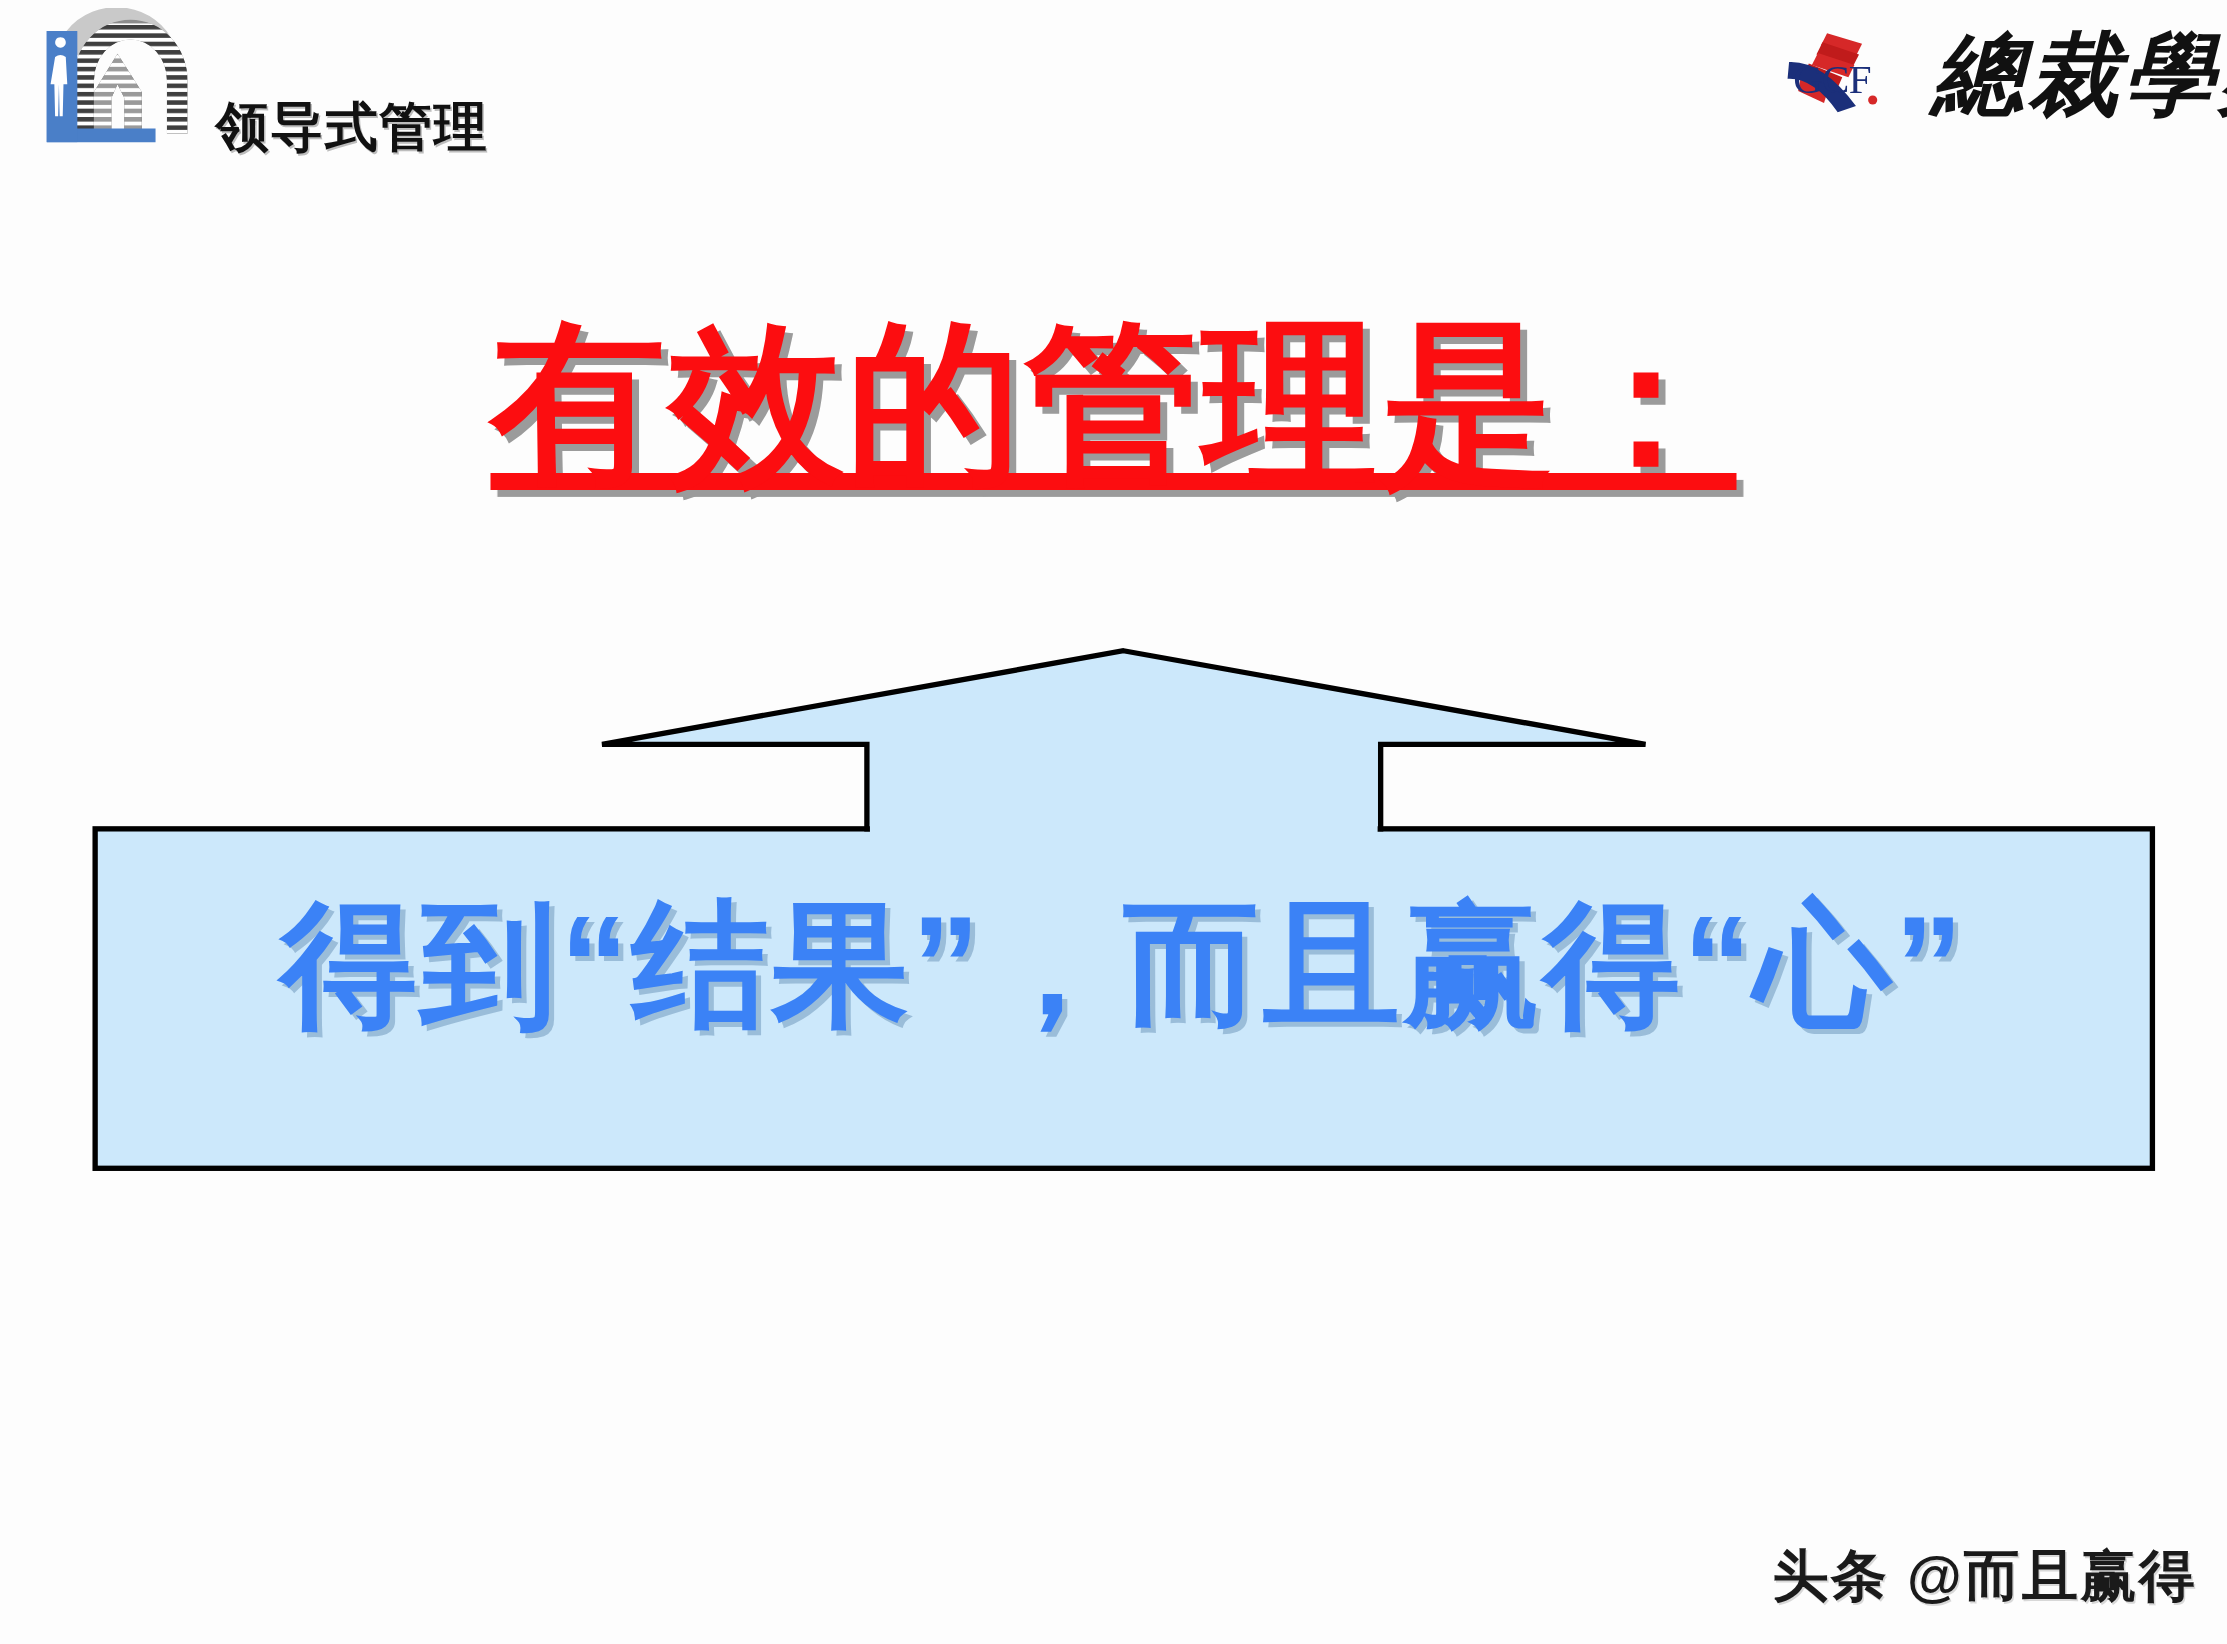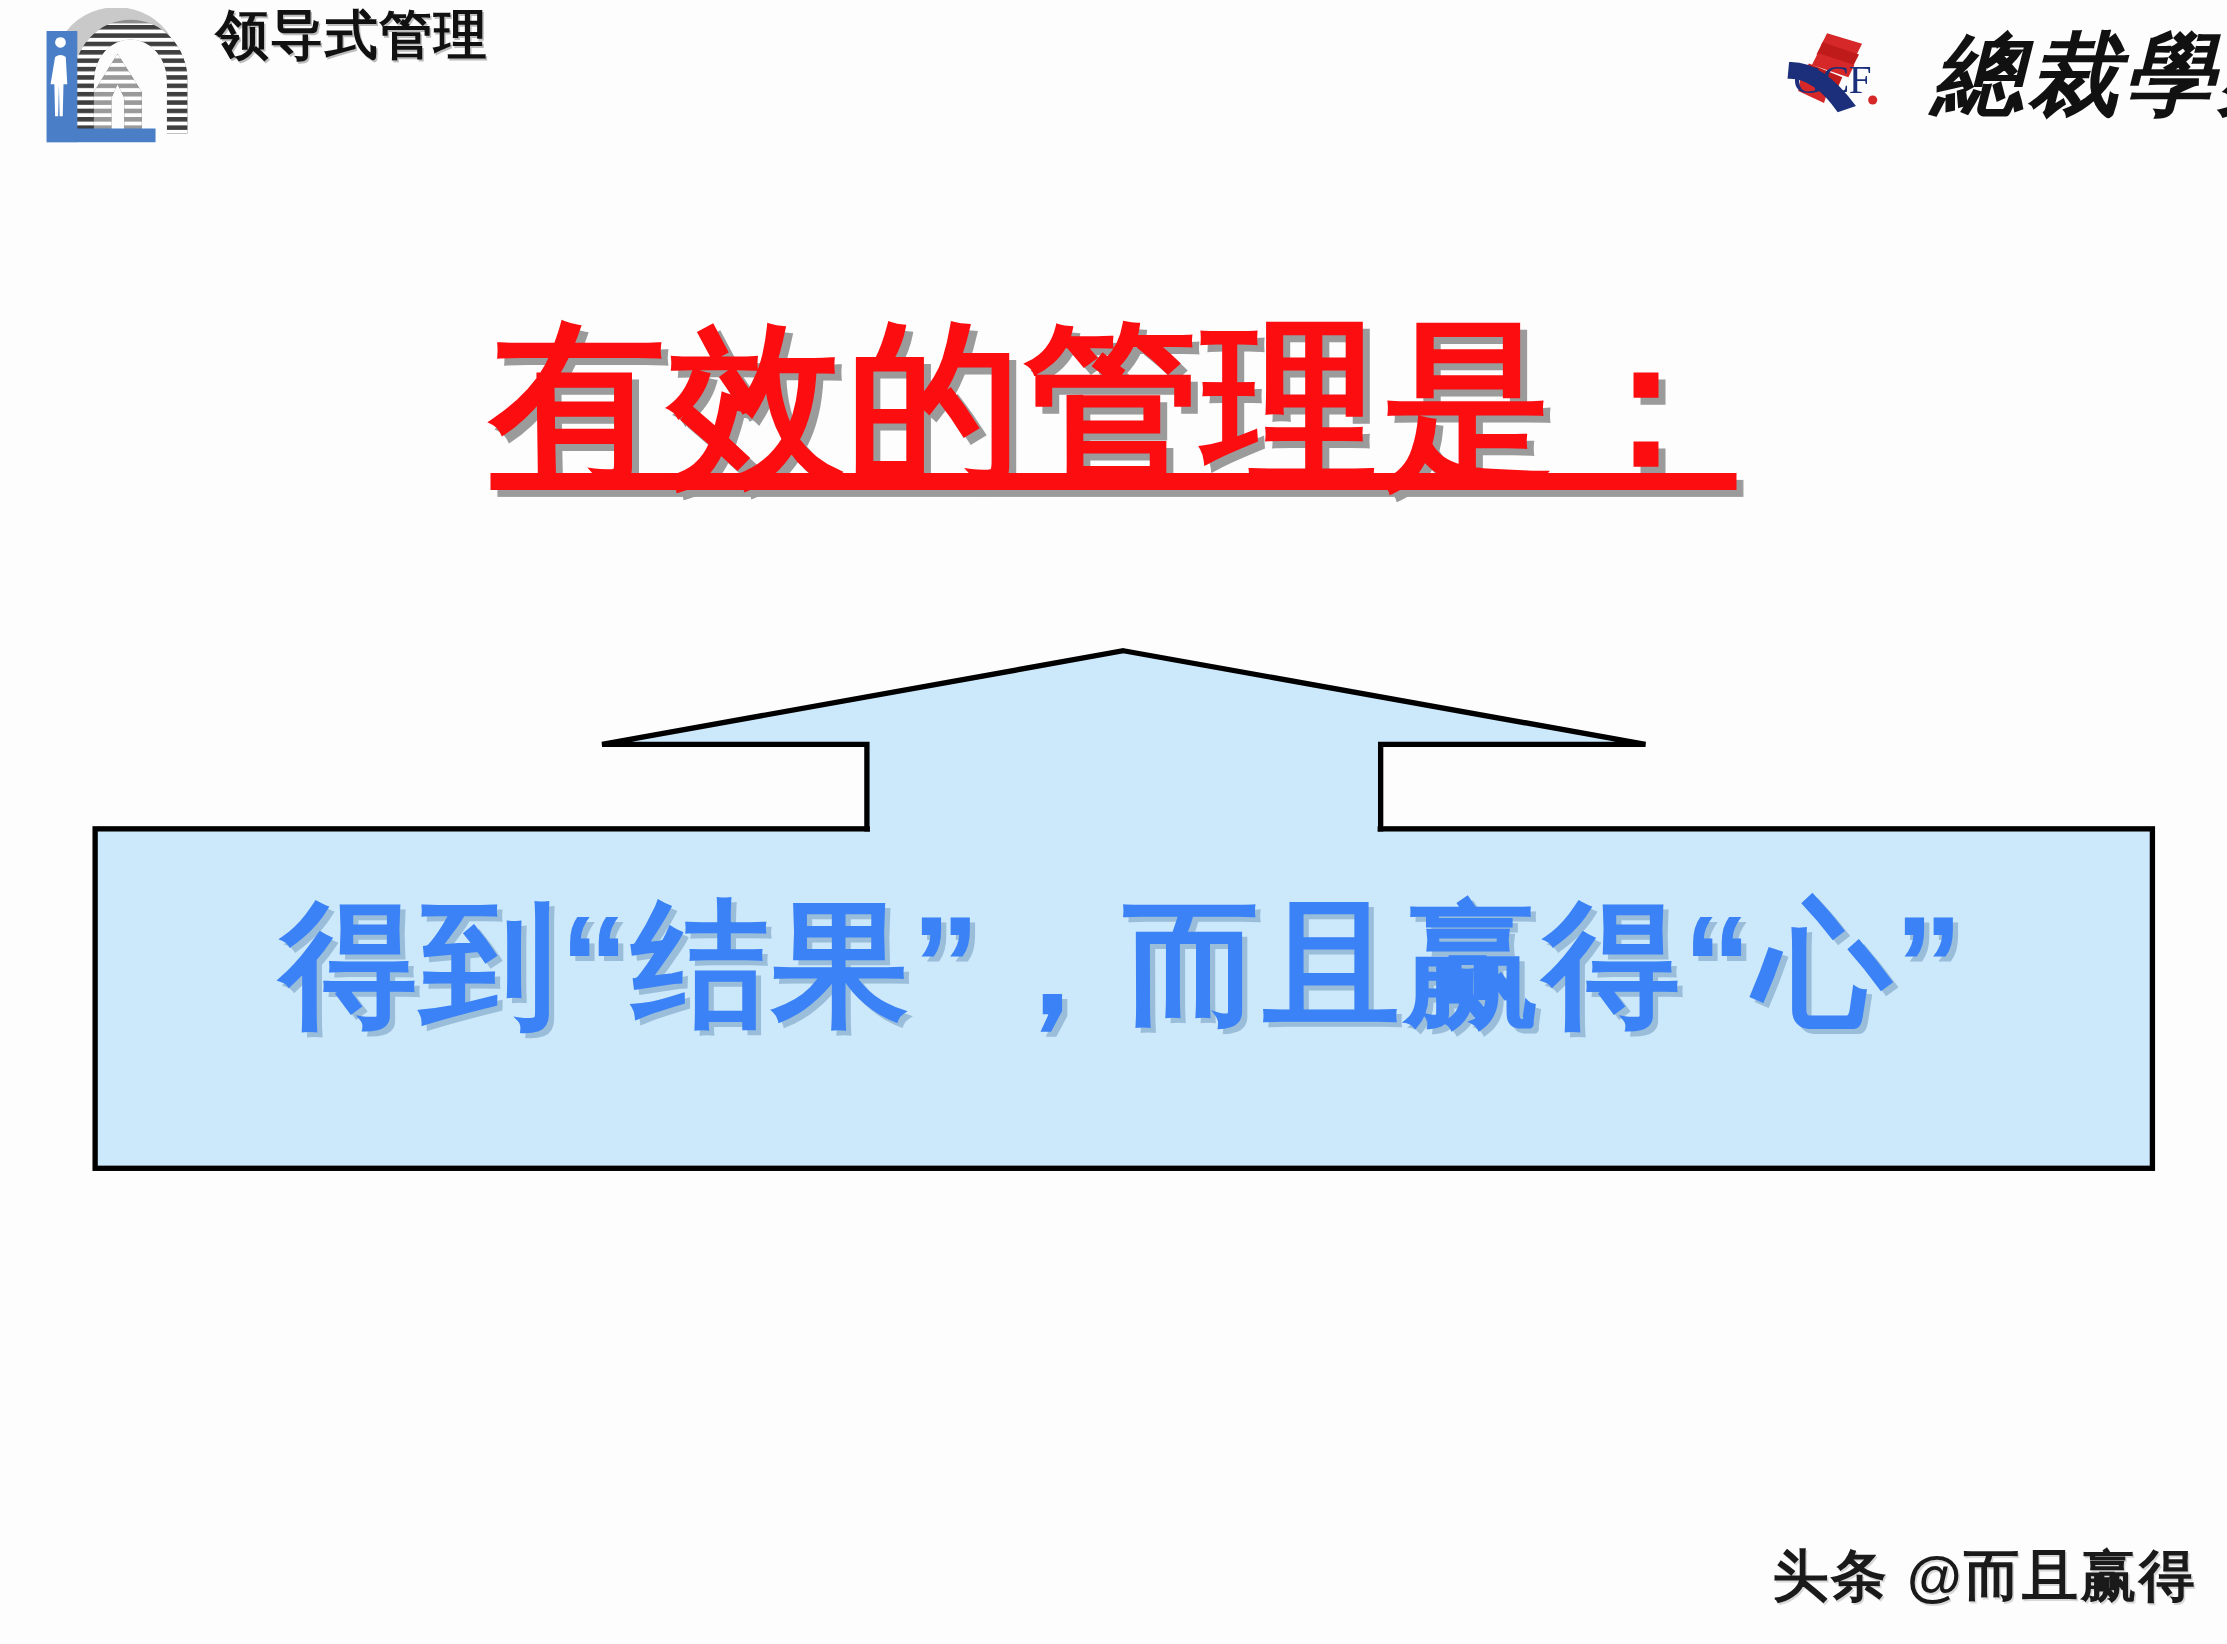--- a/index.html
+++ b/index.html
@@ -23,21 +23,21 @@
     width: 2227px;
     height: 160px;
   }
 
   
   #brand-left {
     position: absolute;
     left: 30px; top: 7.6px;
     height: 145px;
     display: flex;
-    align-items: flex-start;
+    align-items: flex-end;
   }
   #brand-left-mark {
     position: relative;
     width: 175px;
     height: 145px;
   }
   #brand-left-label {
     font-size: 53px;
     font-weight: bold;
     color: #111111;

